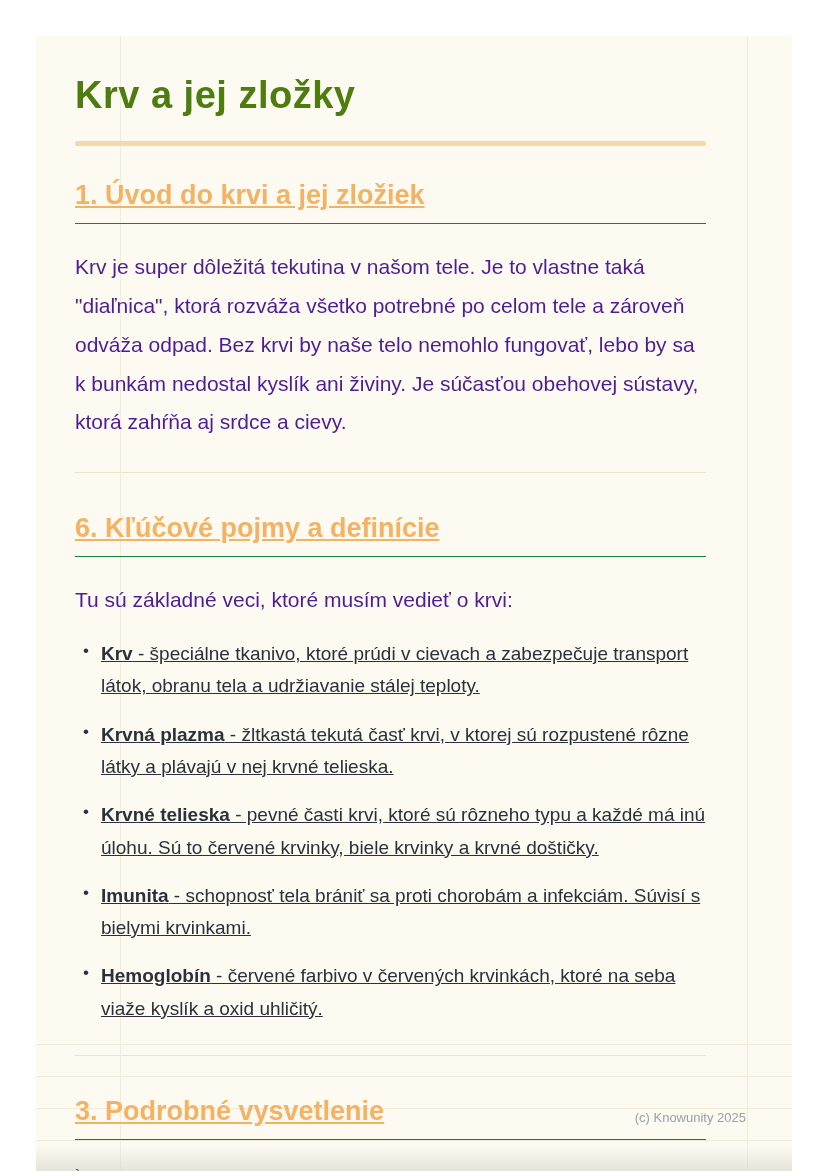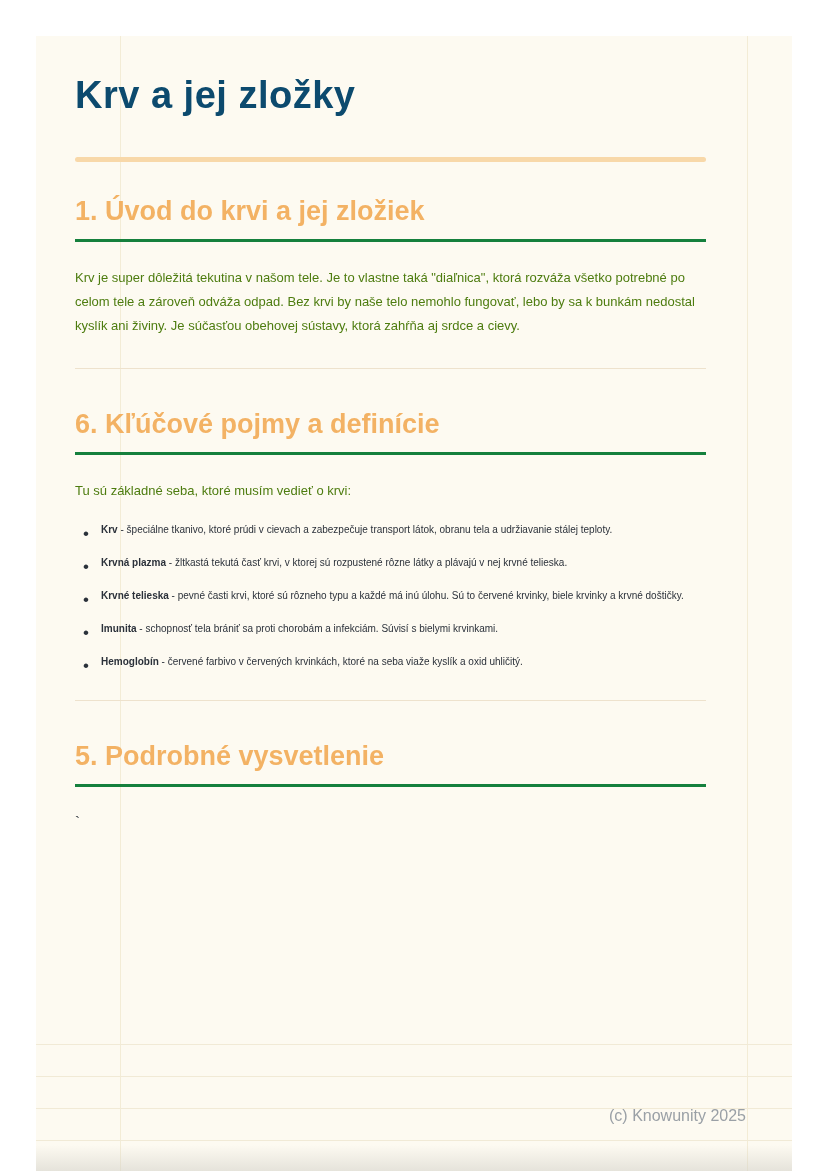--- a/index.html
+++ b/index.html
@@ -39,77 +39,79 @@
     background: linear-gradient(180deg, rgba(210,208,200,0.0), rgba(210,208,200,0.55));
   }
   .content {
     position: relative;
     padding: 38px 86px 0 39px;
     color: #2b313a;
   }
   .doc-title {
     font-size: 38px;
     font-weight: bold;
-    color: #0c4a6e;
+    color: #4d7c0f;
     letter-spacing: 0.5px;
-    margin-bottom: 40px;
+    margin-bottom: 24px;
   }
   .divider-thick {
     height: 5px;
     background: #f8d8a9;
     border-radius: 3px;
     margin-bottom: 34px;
   }
   .section-heading {
     font-size: 27px;
     font-weight: bold;
     color: #f3b264;
     padding-bottom: 12px;
-    border-bottom: 3px solid #15803d;
+    border-bottom: 1px solid #15803d;
     margin-bottom: 24px;
+    text-decoration: underline;
   }
   .para {
-    font-size: 13px;
+    font-size: 21px;
     line-height: 1.85;
-    color: #4d7c0f;
+    color: #4c1d95;
     margin-bottom: 14px;
   }
   .para.justified { text-align: justify; }
   .section-sep {
     border: none;
     height: 1px;
     background: #eee2cd;
     margin: 30px 0 40px 0;
   }
   ul.bullet-list {
     list-style: none;
     margin: 18px 0 8px 4px;
   }
   ul.bullet-list li {
-    font-size: 10px;
+    font-size: 19px;
     line-height: 1.7;
     margin-bottom: 16px;
     padding-left: 22px;
     position: relative;
+    text-decoration: underline;
   }
   ul.bullet-list li::before {
     content: "•";
     position: absolute;
     left: 4px;
     top: -1px;
     font-size: 17px;
     color: #2b313a;
   }
   .term { font-weight: bold; }
   .stray { font-size: 15.5px; margin-top: 26px; color: #2b313a; }
   .footer-credit {
     position: absolute;
     right: 46px;
     bottom: 46px;
-    font-size: 16px;
+    font-size: 13px;
     color: #9aa0a6;
   }
 </style>
 </head>
 <body>
 
 <div class="paper">
 
   <div class="rule-v left"></div>
   <div class="rule-v right"></div>
@@ -126,21 +128,21 @@
 
     <section>
       <h2 class="section-heading">1. Úvod do krvi a jej zložiek</h2>
       <p class="para">Krv je super dôležitá tekutina v našom tele. Je to vlastne taká "diaľnica", ktorá rozváža všetko potrebné po celom tele a zároveň odváža odpad. Bez krvi by naše telo nemohlo fungovať, lebo by sa k bunkám nedostal kyslík ani živiny. Je súčasťou obehovej sústavy, ktorá zahŕňa aj srdce a cievy.</p>
     </section>
 
     <hr class="section-sep">
 
     <section>
       <h2 class="section-heading">6. Kľúčové pojmy a definície</h2>
-      <p class="para">Tu sú základné seba, ktoré musím vedieť o krvi:</p>
+      <p class="para">Tu sú základné veci, ktoré musím vedieť o krvi:</p>
       <ul class="bullet-list">
         <li>
           <span class="term">Krv</span><span> - špeciálne tkanivo, ktoré prúdi v cievach a zabezpečuje transport látok, obranu tela a udržiavanie stálej teploty.</span>
         </li>
         <li>
           <span class="term">Krvná plazma</span><span> - žltkastá tekutá časť krvi, v ktorej sú rozpustené rôzne látky a plávajú v nej krvné telieska.</span>
         </li>
         <li>
           <span class="term">Krvné telieska</span><span> - pevné časti krvi, ktoré sú rôzneho typu a každé má inú úlohu. Sú to červené krvinky, biele krvinky a krvné doštičky.</span>
         </li>
@@ -149,21 +151,21 @@
         </li>
         <li>
           <span class="term">Hemoglobín</span><span> - červené farbivo v červených krvinkách, ktoré na seba viaže kyslík a oxid uhličitý.</span>
         </li>
       </ul>
     </section>
 
     <hr class="section-sep">
 
     <section>
-      <h2 class="section-heading">5. Podrobné vysvetlenie</h2>
+      <h2 class="section-heading">3. Podrobné vysvetlenie</h2>
       <p class="stray">`</p>
     </section>
 
   </div>
 
   <div class="footer-credit">(c) Knowunity 2025</div>
 
 </div>
 
 </body></html>

